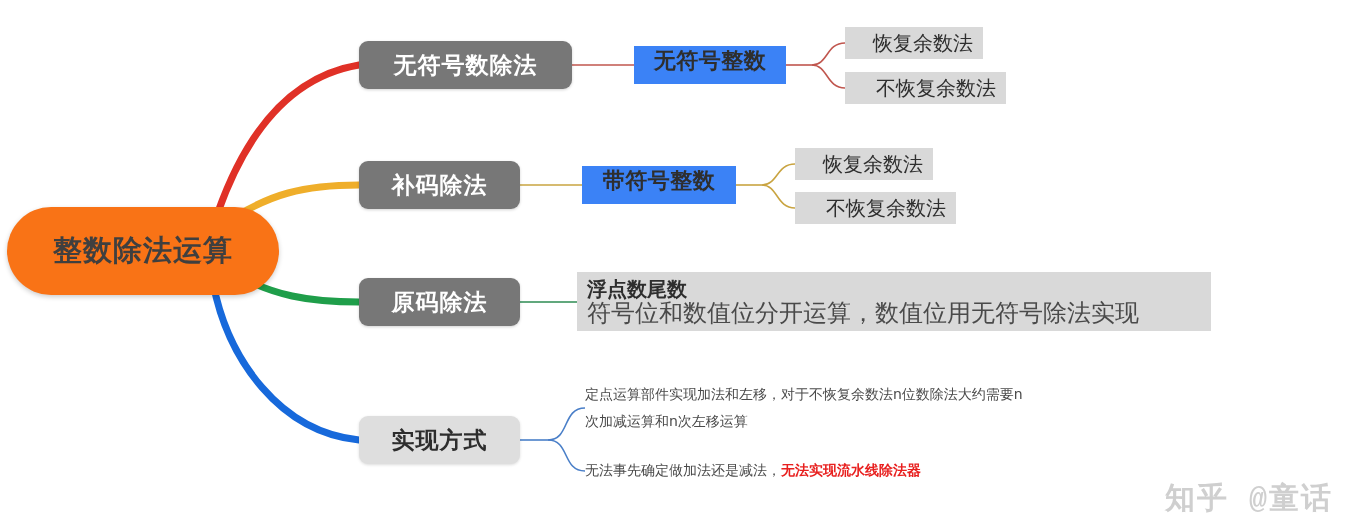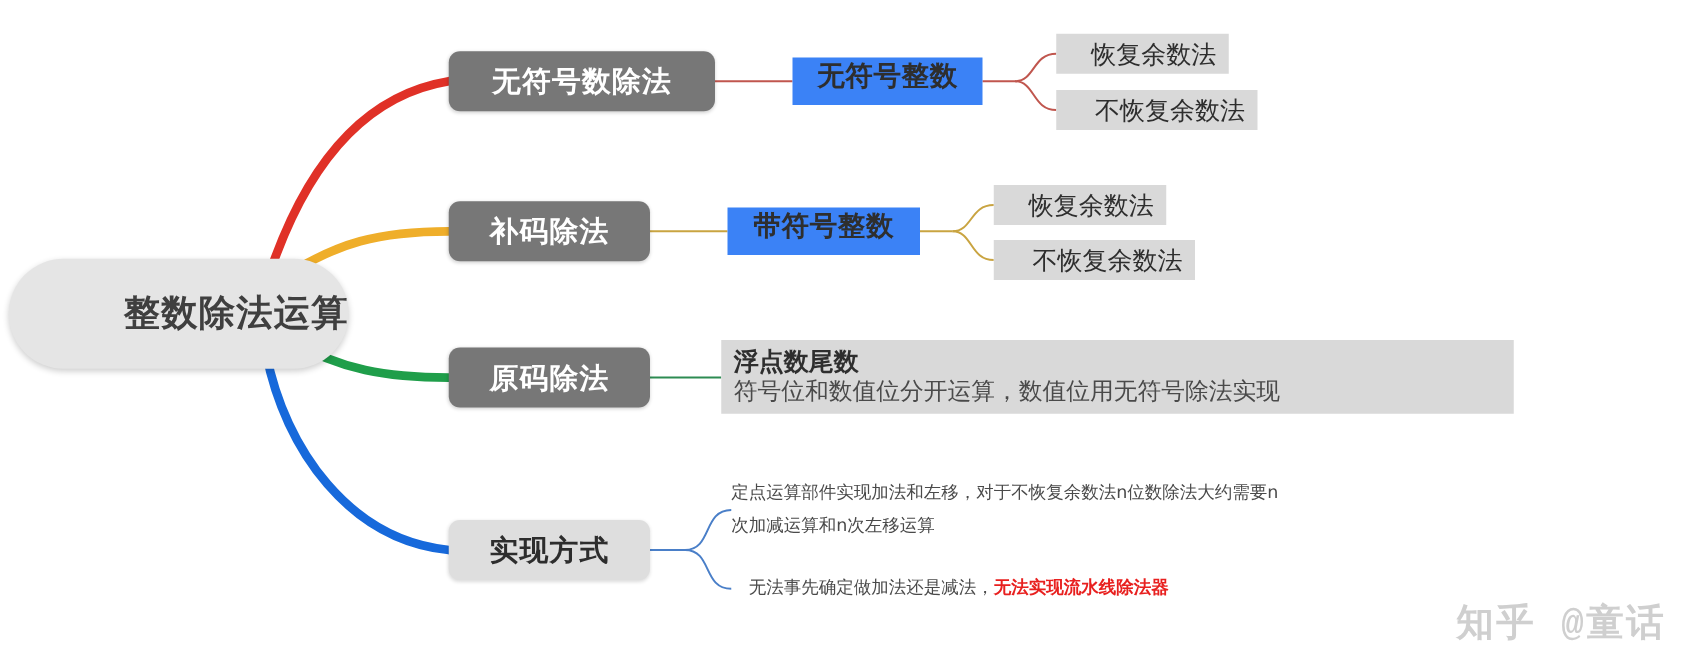--- a/index.html
+++ b/index.html
@@ -27,25 +27,25 @@
   }
 
   
   .root-node {
     position: absolute;
     left: 7px;
     top: 207px;
     width: 272px;
     height: 88px;
     border-radius: 44px;
-    background: #e5e5e5;
+    background: #f97316;
     box-shadow: 0 2px 5px rgba(0,0,0,0.20);
     display: flex;
     align-items: center;
-    justify-content: flex-end;
+    justify-content: center;
     z-index: 4;
   }
   .root-node .label {
     font-size: 29px;
     font-weight: 700;
     color: #3f3f3f;
     letter-spacing: 1px;
     white-space: nowrap;
   }
 
@@ -121,21 +121,21 @@
     box-sizing: border-box;
   }
   .note-node .note-title {
     font-size: 20px;
     font-weight: 700;
     color: #2e2e2e;
     line-height: 24px;
     white-space: nowrap;
   }
   .note-node .note-body {
-    font-size: 19px;
+    font-size: 24px;
     font-weight: 400;
     color: #4a4a4a;
     line-height: 24px;
     white-space: nowrap;
   }
 
   
   .text-node {
     position: absolute;
     z-index: 3;
@@ -234,19 +234,19 @@
     <div class="note-body">符号位和数值位分开运算，数值位用无符号除法实现</div>
   </div>
 
   <div class="branch-node light" style="left:359px; top:416px; width:161px; height:48px;">
     <span class="label">实现方式</span>
   </div>
   <div class="text-node" style="left:585px; top:381px; width:700px;">
     <div>定点运算部件实现加法和左移，对于不恢复余数法n位数除法大约需要n</div>
     <div>次加减运算和n次左移运算</div>
   </div>
-  <div class="text-node" style="left:599px; top:457px; width:700px;">
+  <div class="text-node" style="left:585px; top:457px; width:700px;">
     <span>无法事先确定做加法还是减法，</span><span class="em-red">无法实现流水线除法器</span>
   </div>
 
   <div class="watermark">知乎 @童话</div>
 
 </div>
 
 </body></html>

